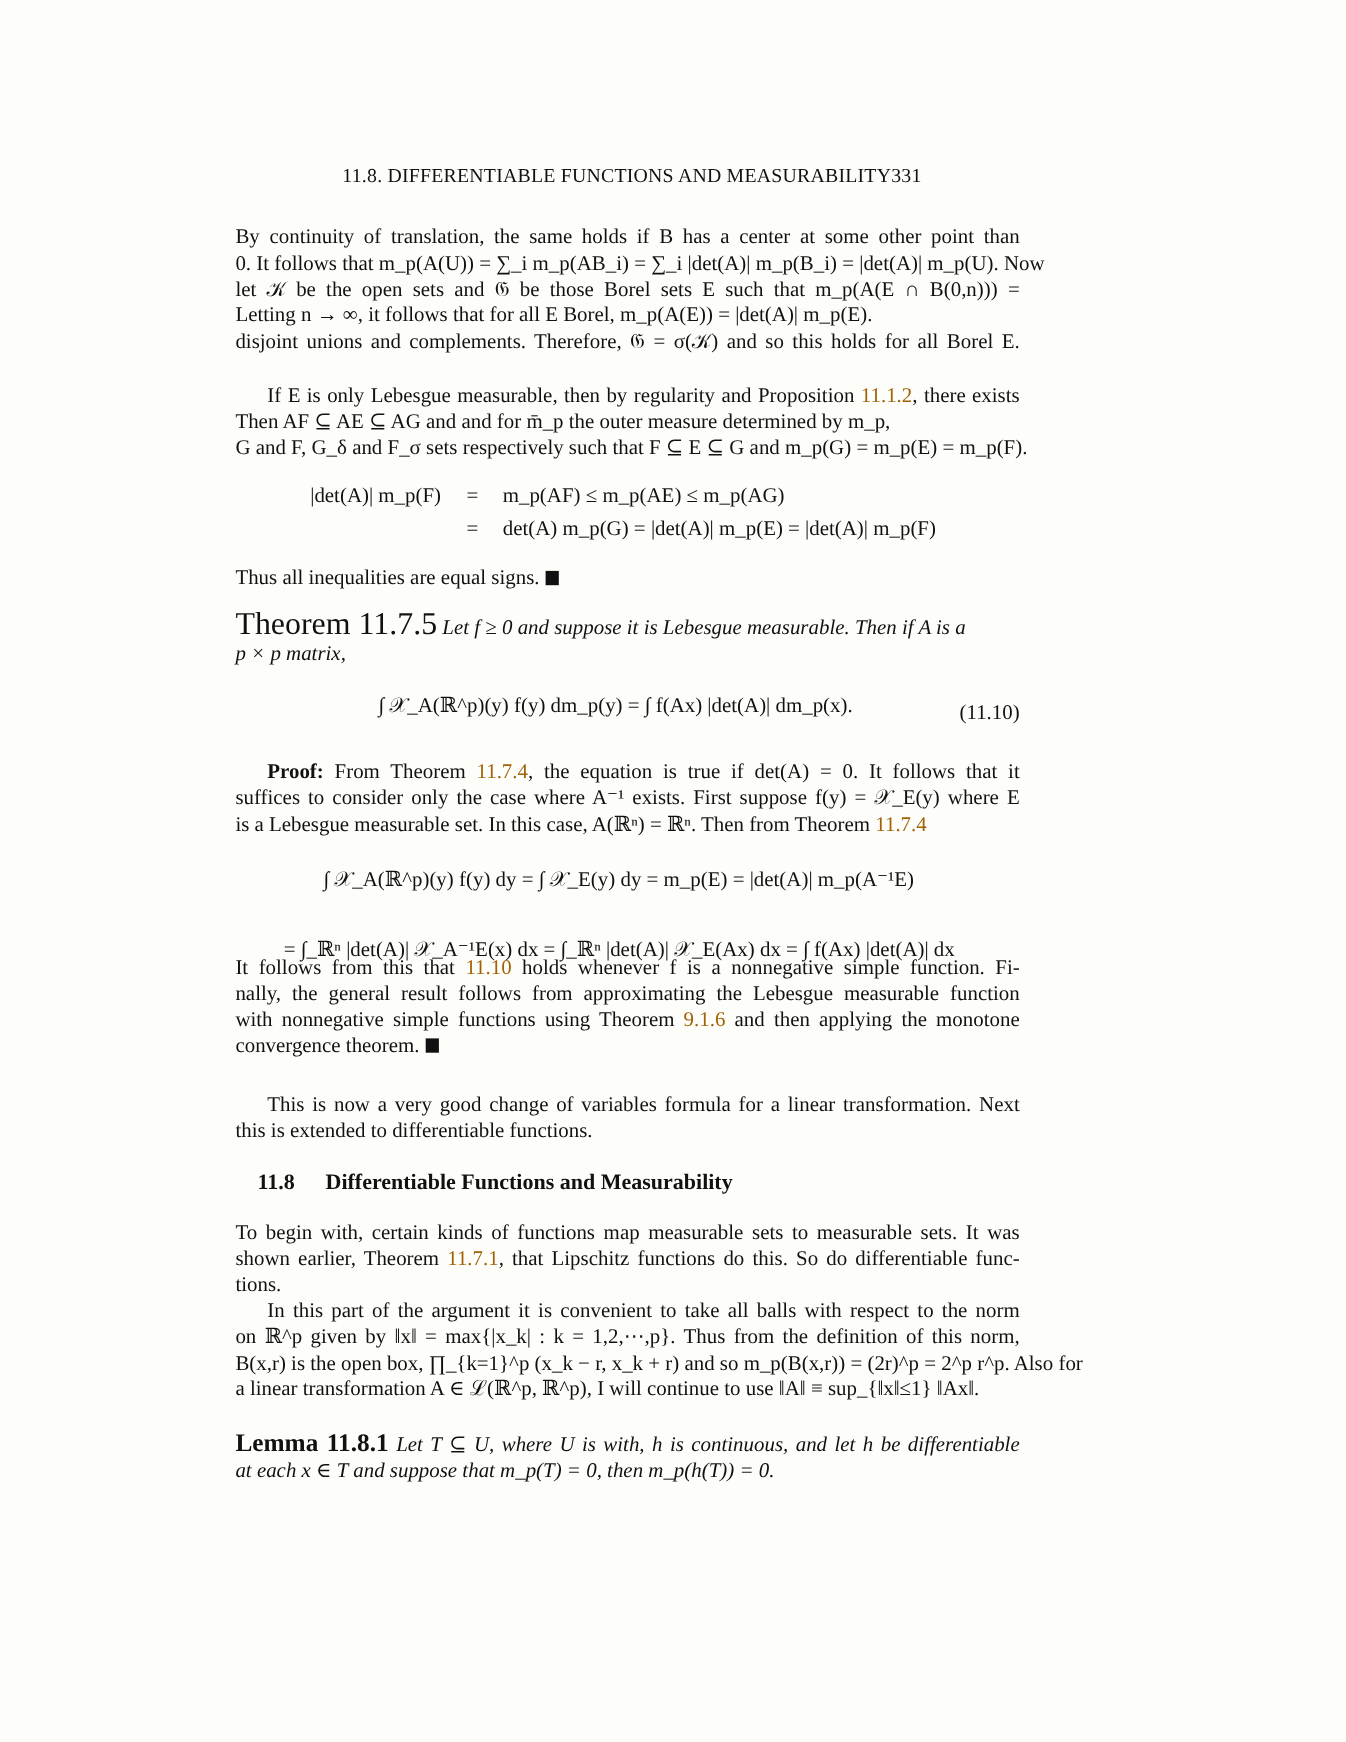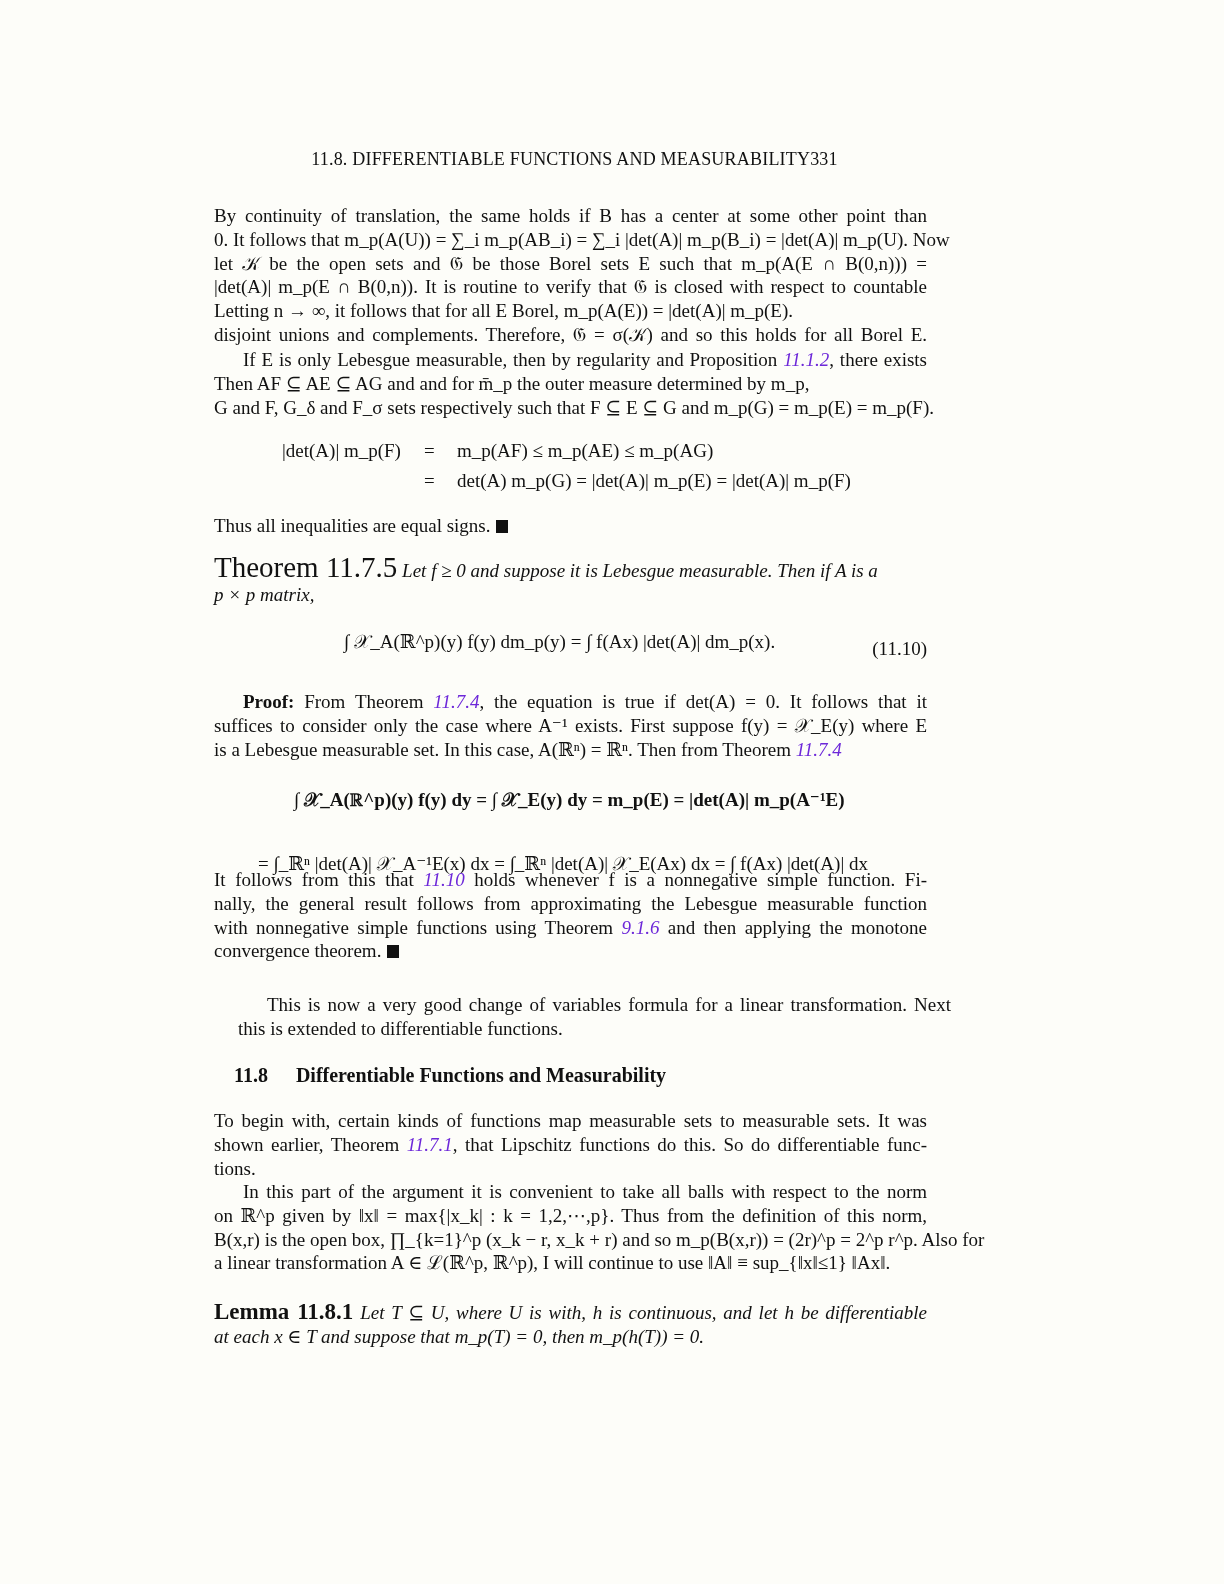--- a/index.html
+++ b/index.html
@@ -20,21 +20,21 @@
   .p {
     position: absolute; left: 0; width: 713px;
     font-size: 19px; line-height: 23.8px;
     text-align: justify;
   }
   .p .line { display: block; text-align: justify; text-align-last: justify; white-space: nowrap; }
   .p .line.last { text-align-last: left; }
   .indent { padding-left: 29px; }
   i, .m { font-style: italic; }
   .b { font-weight: bold; font-style: normal; }
-  .link { color: #6d28d9; font-style: italic; }
+  .link { color: #a16207; }
   .qed { display: inline-block; width: 12px; height: 13px; background: #111; vertical-align: -1px; margin-left: 6px; }
   .eq { position: absolute; font-size: 19px; white-space: nowrap; }
   .thm-title { font-weight: normal; font-size: 29px; }
   .lemma-title { font-weight: bold; font-size: 23px; }
   .section-title {
     position: absolute; left: 20px; top: 1064px;
     font-weight: bold; font-size: 20px;
   }
   .section-title .num { margin-right: 28px; }
   .eqnum { position: absolute; right: 0; font-size: 19px; }
@@ -46,21 +46,20 @@
 
   <div class="running-head">
     <span>11.8.  DIFFERENTIABLE FUNCTIONS AND MEASURABILITY</span>
     <span>331</span>
   </div>
 
   <div class="p" style="top:204px;">
     <span class="line">By continuity of translation, the same holds if B has a center at some other point than</span>
     <span class="line">0. It follows that m_p(A(U)) = ∑_i m_p(AB_i) = ∑_i |det(A)| m_p(B_i) = |det(A)| m_p(U). Now</span>
     <span class="line">let 𝒦 be the open sets and 𝔊 be those Borel sets E such that m_p(A(E ∩ B(0,n))) =</span>
-    <span class="line">|det(A)| m_p(E ∩ B(0,n)). It is routine to verify that 𝔊 is closed with respect to countable</span>
     <span class="line last">Letting n → ∞, it follows that for all E Borel, m_p(A(E)) = |det(A)| m_p(E).</span>
     <span class="line">disjoint unions and complements. Therefore, 𝔊 = σ(𝒦) and so this holds for all Borel E.</span>
   </div>
 
   <div class="p" style="top:348px;">
     <span class="line indent"><span>If E is only Lebesgue measurable, then by regularity and Proposition </span><span class="link">11.1.2</span><span>, there exists</span></span>
     <span class="line last">Then AF ⊆ AE ⊆ AG and and for m̄_p the outer measure determined by m_p,</span>
     <span class="line">G and F, G_δ and F_σ sets respectively such that F ⊆ E ⊆ G and m_p(G) = m_p(E) = m_p(F).</span>
   </div>
 
@@ -79,31 +78,31 @@
     <span class="line last"><i>p × p matrix,</i></span>
   </div>
   <div class="eq" style="left:130px; top:630px;">∫ 𝒳_A(ℝ^p)(y) f(y) dm_p(y) = ∫ f(Ax) |det(A)| dm_p(x).</div>
   <div class="eqnum" style="top:638px;">(11.10)</div>
 
   <div class="p" style="top:690px;">
     <span class="line indent"><span class="b">Proof:</span> <span>From Theorem </span><span class="link">11.7.4</span><span>, the equation is true if det(A) = 0.  It follows that it</span></span>
     <span class="line">suffices to consider only the case where A⁻¹ exists. First suppose f(y) = 𝒳_E(y) where E</span>
     <span class="line last"><span>is a Lebesgue measurable set. In this case, A(ℝⁿ) = ℝⁿ. Then from Theorem </span><span class="link">11.7.4</span></span>
   </div>
-  <div class="eq" style="left:80px; top:788px;font-weight:bold;">∫ 𝒳_A(ℝ^p)(y) f(y) dy = ∫ 𝒳_E(y) dy = m_p(E) = |det(A)| m_p(A⁻¹E)</div>
+  <div class="eq" style="left:80px; top:788px;">∫ 𝒳_A(ℝ^p)(y) f(y) dy = ∫ 𝒳_E(y) dy = m_p(E) = |det(A)| m_p(A⁻¹E)</div>
   <div class="eq" style="left:44px; top:852px;">= ∫_ℝⁿ |det(A)| 𝒳_A⁻¹E(x) dx = ∫_ℝⁿ |det(A)| 𝒳_E(Ax) dx = ∫ f(Ax) |det(A)| dx</div>
 
   <div class="p" style="top:868px;">
     <span class="line"><span>It follows from this that </span><span class="link">11.10</span><span> holds whenever f is a nonnegative simple function.  Fi-</span></span>
     <span class="line">nally, the general result follows from approximating the Lebesgue measurable function</span>
     <span class="line"><span>with nonnegative simple functions using Theorem </span><span class="link">9.1.6</span><span> and then applying the monotone</span></span>
     <span class="line last"><span>convergence theorem.</span><span class="qed"></span></span>
   </div>
 
-  <div class="p" style="top:993px;margin-left:24px;">
+  <div class="p" style="top:993px;">
     <span class="line indent">This is now a very good change of variables formula for a linear transformation. Next</span>
     <span class="line last">this is extended to differentiable functions.</span>
   </div>
 
   <div class="section-title">
     <span class="num">11.8</span><span>Differentiable Functions and Measurability</span>
   </div>
 
   <div class="p" style="top:1109px;">
     <span class="line">To begin with, certain kinds of functions map measurable sets to measurable sets.  It was</span>

